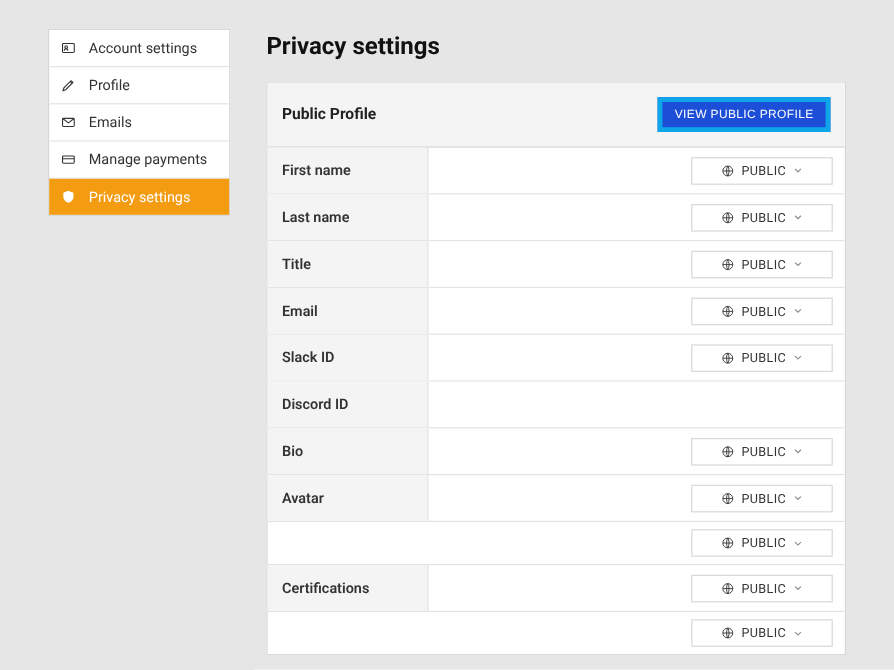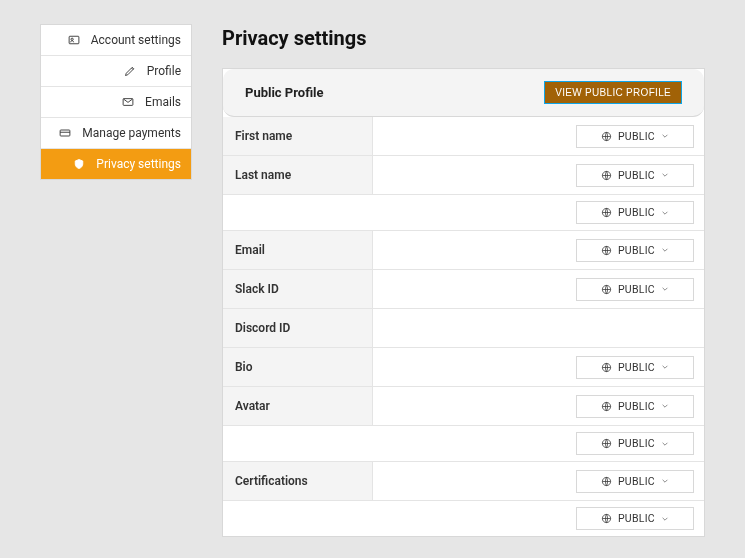--- a/index.html
+++ b/index.html
@@ -27,21 +27,20 @@
   }
   .sidebar-item {
     display: flex;
     align-items: center;
     gap: 11px;
     padding: 8px 10px;
     border-bottom: 1px solid #e4e4e4;
     font-size: 12px;
     color: #333;
     cursor: pointer;
-    justify-content: flex-end;
   }
   .sidebar-item:last-child { border-bottom: none; }
   .sidebar-item.active {
     background: #f39c12;
     color: #fff;
   }
   .sidebar-item .icon {
     width: 12px;
     height: 12px;
     display: inline-flex;
@@ -63,48 +62,47 @@
     margin-bottom: 18px;
     margin-top: 2px;
   }
   .panel {
     border: 1px solid #d8d8d8;
     background: #fff;
   }
   .panel-header {
     background: #f4f4f4;
     border-bottom: 1px solid #d8d8d8;
-    padding: 12px 22px;
+    padding: 12px 12px;
     display: flex;
     align-items: center;
     justify-content: space-between;
-    border-radius: 11px;
   }
   .panel-header-title {
     font-weight: 700;
     font-size: 13px;
     color: #222;
   }
   .view-btn {
-    background: #a16207;
+    background: #1d4ed8;
     color: #fff;
-    border: 1px solid #0ea5e9;
+    border: 4px solid #0ea5e9;
     font-size: 10px;
     letter-spacing: 0.3px;
     padding: 5px 10px;
     cursor: pointer;
   }
   .row {
     display: flex;
     align-items: stretch;
     border-bottom: 1px solid #e4e4e4;
   }
   .row:last-child { border-bottom: none; }
   .row-label {
-    width: 150px;
+    width: 134px;
     background: #f4f4f4;
     border-right: 1px solid #e4e4e4;
     padding: 12px 12px;
     font-size: 12px;
     font-weight: 600;
     color: #333;
     display: flex;
     align-items: center;
   }
   .row-value {
@@ -232,20 +230,21 @@
                 <span>PUBLIC</span>
                 <span class="chevron">
   <svg viewBox="0 0 10 10" fill="none" stroke="#888" stroke-width="1.2">
                     <path d="M2 3.5L5 6.5 8 3.5"></path>
                   </svg>
 </span>
               </div>
             </div>
           </div>
           <div class="row">
+            <div class="row-label">Title</div>
             <div class="row-value">
               <div class="dropdown">
                 <span class="vis-icon">
   <svg viewBox="0 0 16 16" fill="none" stroke="#333" stroke-width="1.1">
                     <circle cx="8" cy="8" r="6"></circle>
                     <path d="M2 8h12M8 2c2 2 2 10 0 12M8 2c-2 2-2 10 0 12"></path>
                   </svg>
 </span>
                 <span>PUBLIC</span>
                 <span class="chevron">

